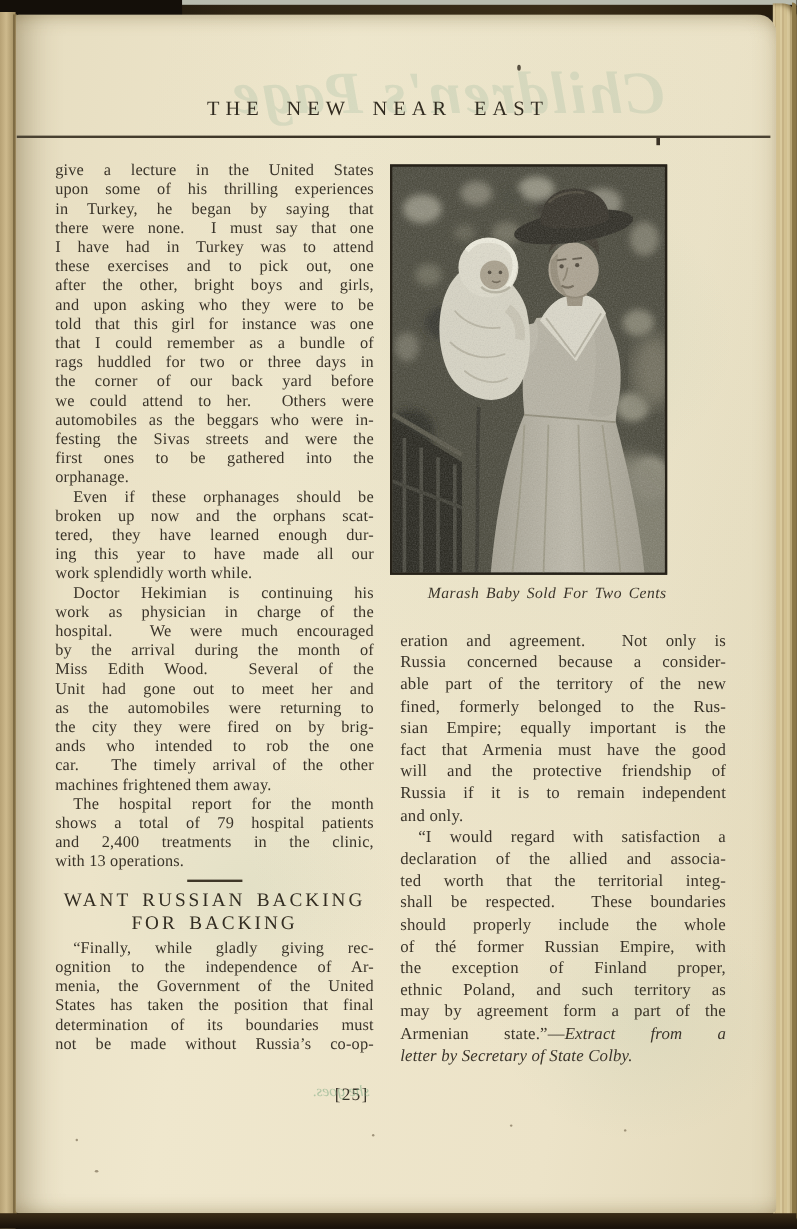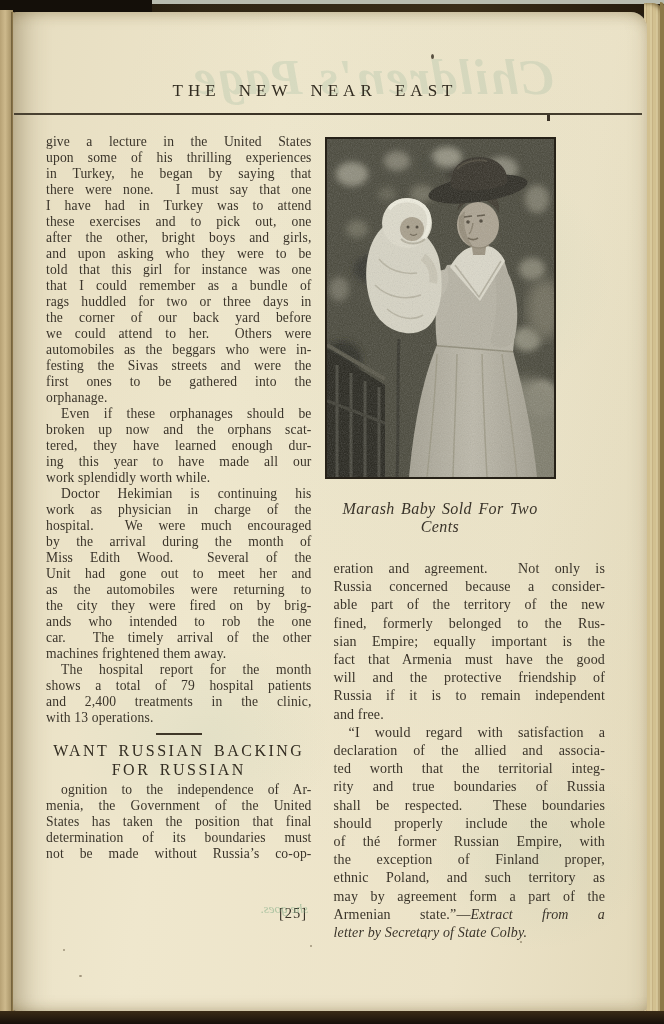--- a/index.html
+++ b/index.html
@@ -53,22 +53,22 @@
   .line.last{text-align-last:left;}
   .para.indent .line:first-child{text-indent:15px;}
   .it{font-style:italic;}
   .divider{width:46px;height:2px;background:#3f3728;margin:7px auto 6px;}
   .heading{text-align:center;font-size:16px;line-height:19px;letter-spacing:2.5px;
            word-spacing:3px;color:#332d22;margin:1px 0 3px;}
   
   .photo{width:227px;height:338px;border:2px solid #262118;margin:3px 0 0 -9px;
          background:#45443a;box-sizing:content-box;}
   .photo svg{display:block;}
-  .caption{width:231px;margin:21px 0 0 -9px;text-align:center;font-style:italic;
-           font-size:16px;letter-spacing:.4px;word-spacing:2px;color:#3a342a;}
+  .caption{width:231px;margin:7px 0 0 -9px;text-align:right;font-style:italic;
+           font-size:13px;letter-spacing:.4px;word-spacing:2px;color:#3a342a;}
   #right-col{margin-top:24px;}
   .footer{position:absolute;top:893px;left:230px;width:100px;text-align:center;
           font-size:14.5px;letter-spacing:1px;color:#3a342a;}
   .speck{position:absolute;border-radius:50%;background:#5f5139;opacity:.55;pointer-events:none;}
 </style>
 </head>
 <body>
 
 <div class="scan">
   <div class="top-strip"></div>
@@ -134,23 +134,24 @@
           </div>
           <div class="para indent">
             <div class="line">The hospital report for the month</div>
             <div class="line">shows a total of 79 hospital patients</div>
             <div class="line">and 2,400 treatments in the clinic,</div>
             <div class="line last">with 13 operations.</div>
           </div>
           <div class="divider"></div>
           <div class="heading">
             <div>WANT RUSSIAN BACKING</div>
-            <div>FOR RUSSIAN</div>
+            <div>FOR BACKING</div>
           </div>
           <div class="para indent">
+            <div class="line">“Finally, while gladly giving rec-</div>
             <div class="line">ognition to the independence of Ar-</div>
             <div class="line">menia, the Government of the United</div>
             <div class="line">States has taken the position that final</div>
             <div class="line">determination of its boundaries must</div>
             <div class="line">not be made without Russia’s co-op-</div>
           </div>
         </div>
       <div class="col-right">
         <figure class="photo" style="margin-top:3px;margin-bottom:0;">
           <svg viewBox="0 0 227 338" width="227" height="338" preserveAspectRatio="none" xmlns="http://www.w3.org/2000/svg">
@@ -261,27 +262,26 @@
         <div id="right-col">
             <div class="para">
               <div class="line">eration and agreement.&nbsp; Not only is</div>
               <div class="line">Russia concerned because a consider-</div>
               <div class="line">able part of the territory of the new</div>
               <div class="line">fined, formerly belonged to the Rus-</div>
               <div class="line">sian Empire; equally important is the</div>
               <div class="line">fact that Armenia must have the good</div>
               <div class="line">will and the protective friendship of</div>
               <div class="line">Russia if it is to remain independent</div>
-              <div class="line last">and free.</div>
+              <div class="line last">and only.</div>
             </div>
             <div class="para indent">
               <div class="line">“I would regard with satisfaction a</div>
               <div class="line">declaration of the allied and associa-</div>
               <div class="line">ted worth that the territorial integ-</div>
-              <div class="line">rity and true boundaries of Russia</div>
               <div class="line">shall be respected.&nbsp; These boundaries</div>
               <div class="line">should properly include the whole</div>
               <div class="line">of thé former Russian Empire, with</div>
               <div class="line">the exception of Finland proper,</div>
               <div class="line">ethnic Poland, and such territory as</div>
               <div class="line">may by agreement form a part of the</div>
               <div class="line"><span>Armenian state.”—</span><span class="it">Extract from a</span></div>
               <div class="line last"><span class="it">letter by Secretary of State Colby.</span></div>
             </div>
           </div>

